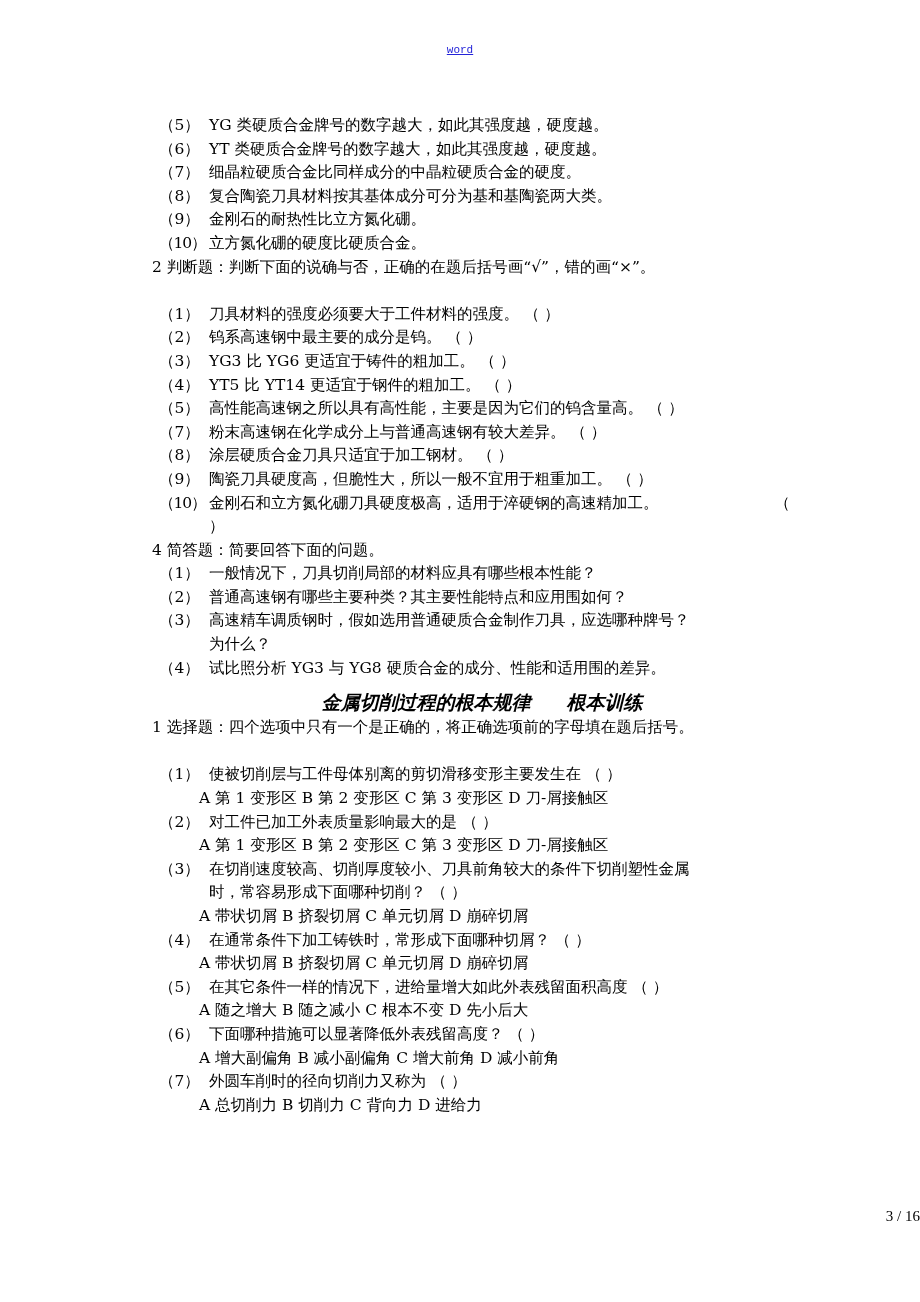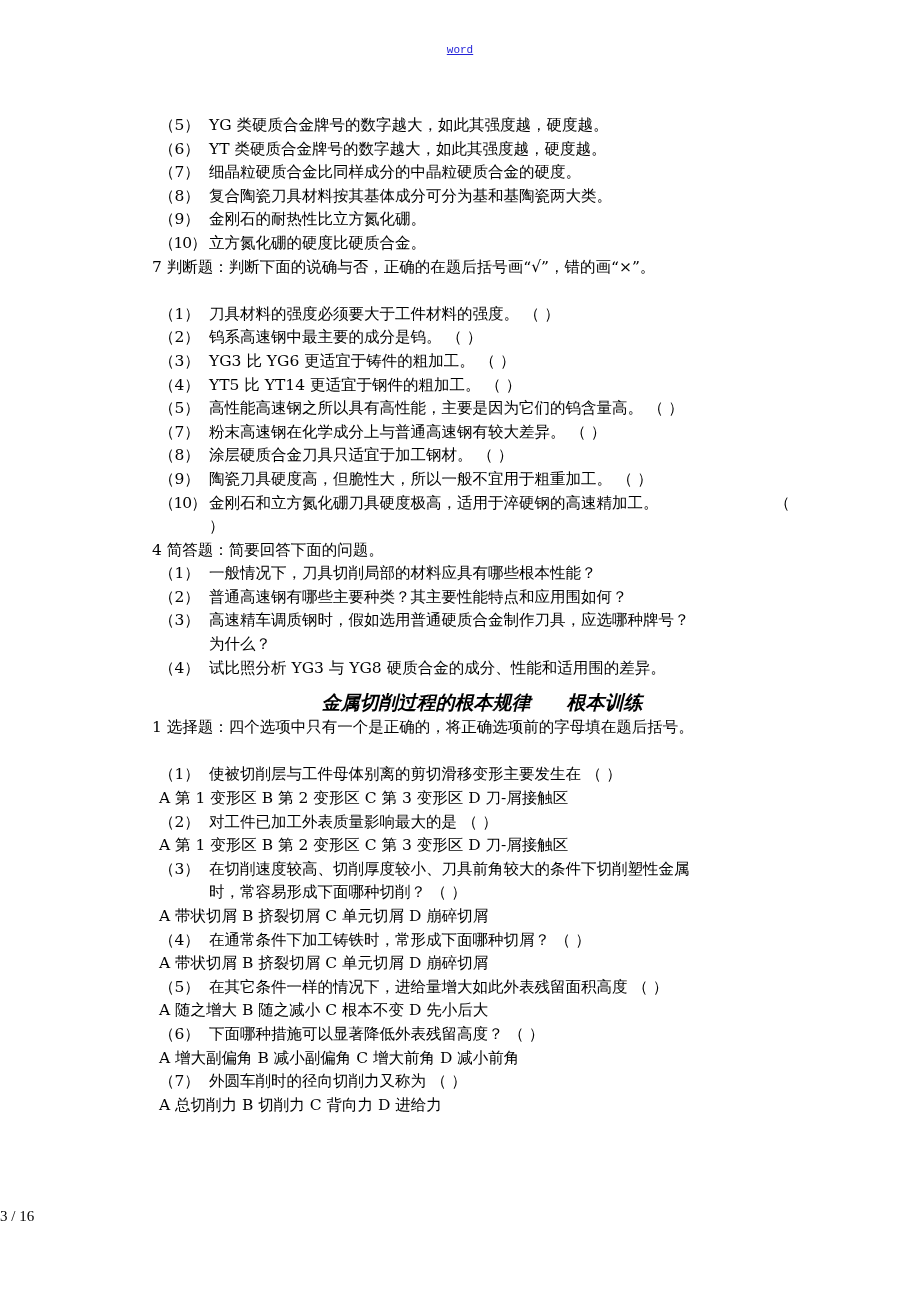--- a/index.html
+++ b/index.html
@@ -7,47 +7,47 @@
          font-family: "DejaVu Serif", "Liberation Serif", serif; color: #000; }
   .header-link { position: absolute; top: 44px; left: 0; width: 920px; text-align: center;
                  font-family: "Liberation Mono", "DejaVu Sans Mono", monospace; font-size: 11px;
                  color: #2323d8; text-decoration: underline; }
   .content { position: absolute; left: 152px; top: 114px; width: 660px; font-size: 15.5px; }
   .line { height: 23.6px; line-height: 23.6px; white-space: nowrap; position: relative; }
   .item { padding-left: 7px; }
   .num { display: inline-block; width: 50px; }
   .num10 { display: inline-block; width: 50px; letter-spacing: -1px; }
   .cont { padding-left: 57px; }
-  .opt { padding-left: 7px; }
+  .opt { padding-left: 7px; margin-left: 40px; }
   .blank { height: 23.6px; }
   .section-title { text-align: center; font-style: italic; font-weight: bold; font-size: 19px;
                    height: 36px; line-height: 44px; }
   .section-title .gap { display: inline-block; width: 36px; }
   .bracket-right { position: absolute; right: 22px; top: 0; }
-  .page-footer { position: absolute; top: 1208px; left: 0; width: 920px; text-align: left;
+  .page-footer { position: absolute; top: 1208px; left: 0; width: 920px; text-align: right;
                  font-family: "Liberation Serif", "DejaVu Serif", serif; font-size: 15px; }
 </style>
 </head>
 <body>
 
 <div class="header-link">word</div>
 
 <div class="content">
 
   <div>
     <div class="line item"><span class="num">（5）</span><span>YG 类硬质合金牌号的数字越大，如此其强度越，硬度越。</span></div>
     <div class="line item"><span class="num">（6）</span><span>YT 类硬质合金牌号的数字越大，如此其强度越，硬度越。</span></div>
     <div class="line item"><span class="num">（7）</span><span>细晶粒硬质合金比同样成分的中晶粒硬质合金的硬度。</span></div>
     <div class="line item"><span class="num">（8）</span><span>复合陶瓷刀具材料按其基体成分可分为基和基陶瓷两大类。</span></div>
     <div class="line item"><span class="num">（9）</span><span>金刚石的耐热性比立方氮化硼。</span></div>
     <div class="line item"><span class="num10">（10）</span><span>立方氮化硼的硬度比硬质合金。</span></div>
   </div>
 
   <div>
-    <div class="line">7 判断题：判断下面的说确与否，正确的在题后括号画“√”，错的画“×”。</div>
+    <div class="line">2 判断题：判断下面的说确与否，正确的在题后括号画“√”，错的画“×”。</div>
     <div class="blank"></div>
     <div class="line item"><span class="num">（1）</span><span>刀具材料的强度必须要大于工件材料的强度。 （ ）</span></div>
     <div class="line item"><span class="num">（2）</span><span>钨系高速钢中最主要的成分是钨。 （ ）</span></div>
     <div class="line item"><span class="num">（3）</span><span>YG3 比 YG6 更适宜于铸件的粗加工。 （ ）</span></div>
     <div class="line item"><span class="num">（4）</span><span>YT5 比 YT14 更适宜于钢件的粗加工。 （ ）</span></div>
     <div class="line item"><span class="num">（5）</span><span>高性能高速钢之所以具有高性能，主要是因为它们的钨含量高。 （ ）</span></div>
     <div class="line item"><span class="num">（7）</span><span>粉末高速钢在化学成分上与普通高速钢有较大差异。 （ ）</span></div>
     <div class="line item"><span class="num">（8）</span><span>涂层硬质合金刀具只适宜于加工钢材。 （ ）</span></div>
     <div class="line item"><span class="num">（9）</span><span>陶瓷刀具硬度高，但脆性大，所以一般不宜用于粗重加工。 （ ）</span></div>
     <div class="line item"><span class="num10">（10）</span><span>金刚石和立方氮化硼刀具硬度极高，适用于淬硬钢的高速精加工。</span><span class="bracket-right">（</span></div>

